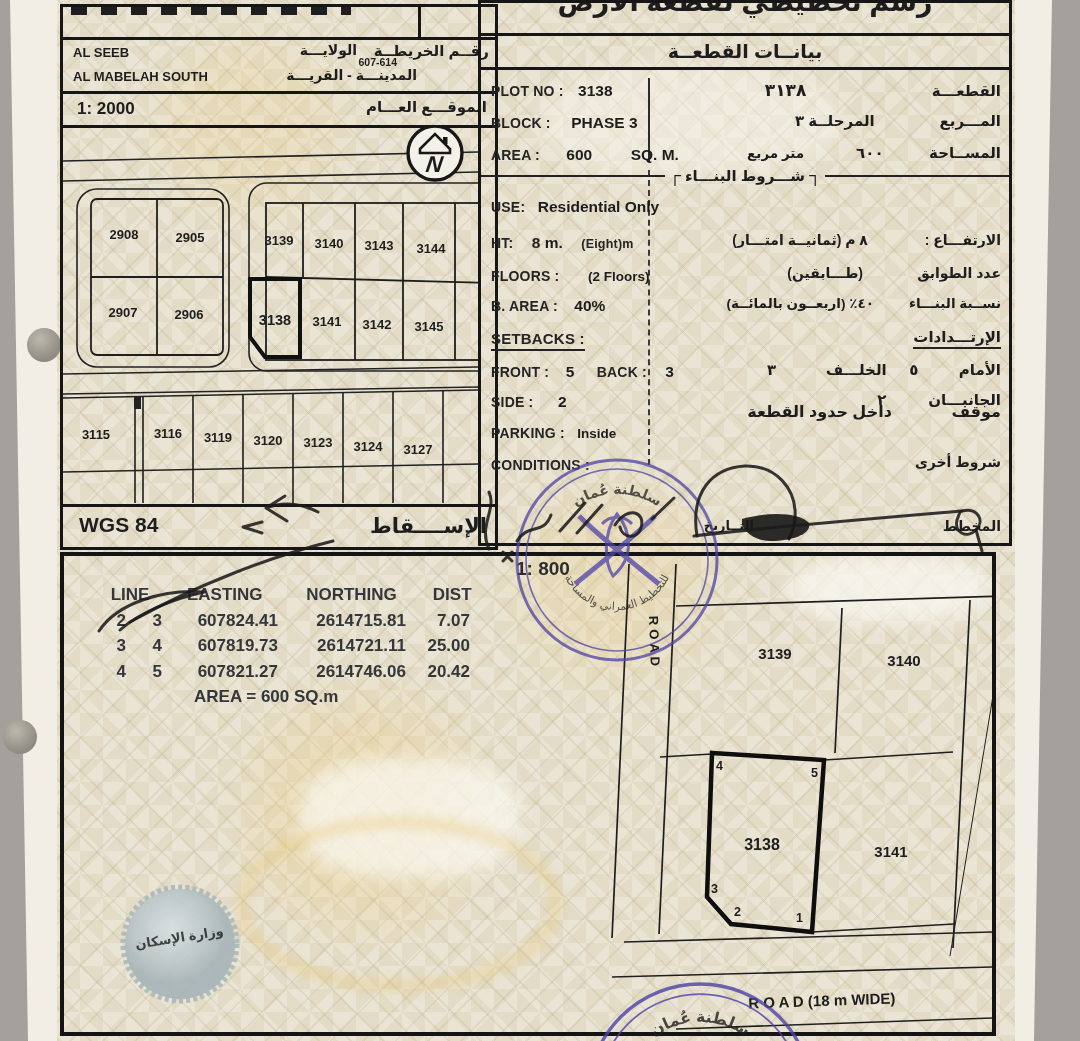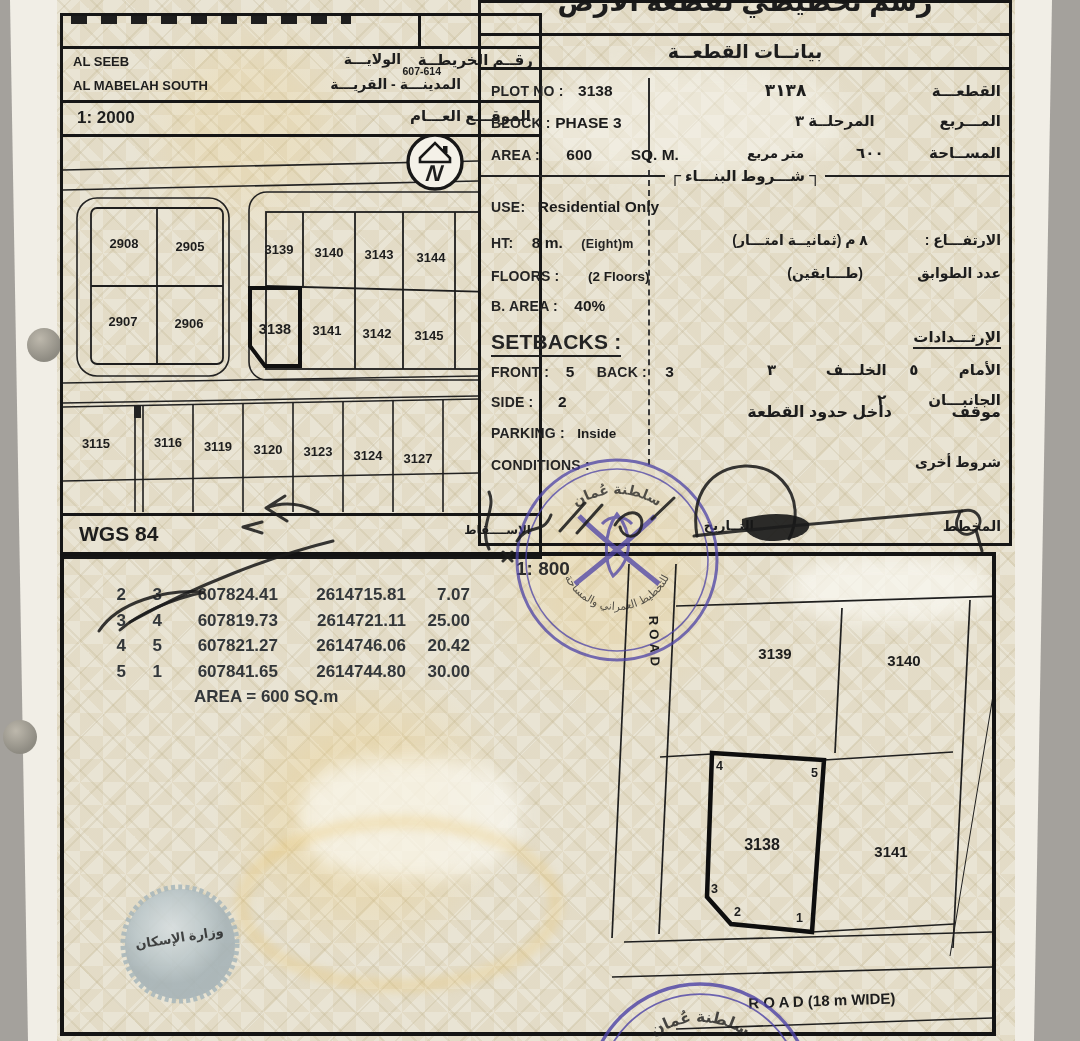--- a/index.html
+++ b/index.html
@@ -18,21 +18,21 @@
       repeating-linear-gradient(45deg, rgba(150,130,80,.12) 0 2px, transparent 2px 23px),
       repeating-linear-gradient(-45deg, rgba(150,130,80,.12) 0 2px, transparent 2px 23px);
     background-size:auto,auto,auto,46px 46px,46px 46px,auto,auto;
     background-position:0 0,0 0,0 0,0 0,23px 23px,0 0,0 0;}
   .wash{position:absolute;background:rgba(250,248,241,.72);filter:blur(9px);border-radius:40%;}
   .swirl{position:absolute;width:300px;height:150px;border:14px solid rgba(231,196,110,.30);
          border-radius:50%;filter:blur(4px);}
   .hole{position:absolute;width:34px;height:34px;border-radius:50%;
         background:radial-gradient(circle at 38% 32%, #bdb8ac, #8e8b82 70%);}
   .panel{position:absolute;box-sizing:border-box;border:3px solid #161616;}
-  #panel-left{left:60px;top:13px;width:482px;height:546px;}
+  #panel-left{left:60px;top:4px;width:438px;height:546px;}
   #panel-right{left:478px;top:0;width:534px;height:546px;}
   #lower{left:60px;top:552px;width:936px;height:484px;box-sizing:border-box;
          border:4px solid #141414;position:absolute;}
   .strip-top{position:absolute;left:0;top:0;width:100%;height:30px;
              border-bottom:3px solid #161616;overflow:hidden;}
   .cutmarks{position:absolute;left:8px;top:-4px;width:280px;height:12px;
     background:repeating-linear-gradient(90deg,#1e1e1e 0 16px,transparent 16px 30px);}
   .strip-div{position:absolute;left:355px;top:0;width:3px;height:30px;background:#161616;}
   .clip-title{display:block;margin-top:-17px;text-align:center;font-size:27px;
               font-weight:bold;direction:rtl;}
@@ -160,21 +160,21 @@
       <g transform="translate(372,28)">
         <circle r="27" fill="#f4f1e8" stroke="#171717" stroke-width="3.4"></circle>
         <polygon points="-15,-4 0,-19 15,-4 15,0 -15,0" fill="none" stroke="#171717" stroke-width="2.6"></polygon>
         <rect x="8" y="-16" width="4.5" height="7" fill="#171717"></rect>
         <text x="1" y="19" text-anchor="middle" font-size="23" font-weight="bold" font-style="italic" transform="skewX(-8)">N</text>
       </g>
     </svg>
 
     <div class="row-wgs">
       <span class="abs" style="left:16px;top:6px;font-size:21px;font-weight:bold;">WGS 84</span>
-      <span class="abs ar" style="right:8px;top:7px;font-size:12px;">الإســــقاط</span>
+      <span class="abs ar" style="right:8px;top:7px;font-size:21px;">الإســــقاط</span>
     </div>
   </div>
 
   <div id="panel-right" class="panel">
     <div class="strip-top">
       <span class="clip-title">رسم تخطيطي لقطعة الأرض</span>
     </div>
     <div class="abs ar" style="left:0;top:33px;width:100%;height:31px;border-bottom:3px solid #161616;text-align:center;font-size:19px;line-height:32px;">بيانــات القطعــة</div>
 
     <div class="pr-body">
@@ -185,21 +185,21 @@
         <span class="en-lab">PLOT NO :</span>
         <span class="en-val" style="margin-left:10px;">3138</span>
       </div>
       <div class="arrow-row" style="top:10px;">
         <span style="display:inline-block;width:92px;">القطعـــة</span>
         <span style="display:inline-block;width:140px;text-align:left;font-size:17px;">٣١٣٨</span>
       </div>
 
       <div class="erow" style="top:44px;">
         <span class="en-lab">BLOCK :</span>
-        <span class="en-val" style="">PHASE 3</span>
+        <span class="en-val" style="margin-left:16px;">PHASE 3</span>
       </div>
       <div class="arrow-row" style="top:42px;">
         <span style="display:inline-block;width:92px;">المـــربع</span>
         <span style="display:inline-block;width:140px;text-align:center;">المرحلــة ٣</span>
       </div>
 
       <div class="erow" style="top:76px;">
         <span class="en-lab">AREA :</span>
         <span class="en-val" style="margin-left:22px;">600</span>
         <span class="en-val" style="margin-left:34px;">SQ. M.</span>
@@ -239,23 +239,27 @@
       </div>
       <div class="arrow-row" style="top:195px;font-size:14px;">
         <span style="display:inline-block;width:92px;">عدد الطوابق</span>
         <span style="display:inline-block;width:160px;text-align:center;">(طـــابقين)</span>
       </div>
 
       <div class="erow" style="top:227px;">
         <span class="en-lab">B. AREA :</span>
         <span class="en-val" style="margin-left:12px;">40%</span>
       </div>
+      <div class="arrow-row" style="top:225px;font-size:13.5px;">
+        <span style="display:inline-block;width:92px;">نســبة البنـــاء</span>
+        <span style="display:inline-block;width:210px;text-align:center;">٤٠٪  (اربعــون بالمائــة)</span>
+      </div>
 
       <div class="erow" style="top:260px;">
-        <span class="en-lab underline" style="font-size:21px;">SETBACKS :</span>
+        <span class="en-lab underline" style="font-size:15px;">SETBACKS :</span>
       </div>
       <div class="arrow-row" style="top:258px;">
         <span class="underline">الإرتـــدادات</span>
       </div>
 
       <div class="erow" style="top:293px;">
         <span class="en-lab">FRONT :</span>
         <span class="en-val" style="margin-left:12px;">5</span>
         <span class="en-lab" style="margin-left:18px;">BACK :</span>
         <span class="en-val" style="margin-left:14px;">3</span>
@@ -298,31 +302,34 @@
       <div class="arrow-row" style="top:448px;font-size:14px;">
         <span>المخطط</span>
       </div>
     </div>
   </div>
 
   <div id="lower">
     <span class="abs" style="left:452px;top:2px;font-size:19px;font-weight:bold;color:#2c2c2c;">1: 800</span>
 
     <div class="coord">
+      <div class="crow chead">
+        <span style="width:64px;text-align:center;">LINE</span>
+        <span class="c3" style="text-align:center;">EASTING</span>
+        <span class="c4" style="text-align:center;">NORTHING</span>
+        <span class="c5" style="text-align:center;">DIST</span>
+      </div>
       <div class="crow">
         <span class="c1">2</span><span class="c2">3</span><span class="c3">607824.41</span><span class="c4">2614715.81</span><span class="c5">7.07</span>
       </div>
       <div class="crow">
         <span class="c1">3</span><span class="c2">4</span><span class="c3">607819.73</span><span class="c4">2614721.11</span><span class="c5">25.00</span>
       </div>
       <div class="crow">
         <span class="c1">4</span><span class="c2">5</span><span class="c3">607821.27</span><span class="c4">2614746.06</span><span class="c5">20.42</span>
-      </div>
-      <div class="crow">
-        <span class="c1">5</span><span class="c2">1</span><span class="c3">607841.65</span><span class="c4">2614744.80</span><span class="c5">30.00</span>
       </div>
       <div class="crow" style="padding-left:96px;">
         <span>AREA = 600  SQ.m</span>
       </div>
     </div>
 
     <svg class="abs" style="left:0;top:0;" width="928" height="476" viewBox="0 0 928 476">
       <g stroke="#1f1f1f" stroke-width="1.7" fill="none">
         <path d="M565,8 L548,382"></path>
           <path d="M612,8 L595,378"></path>

